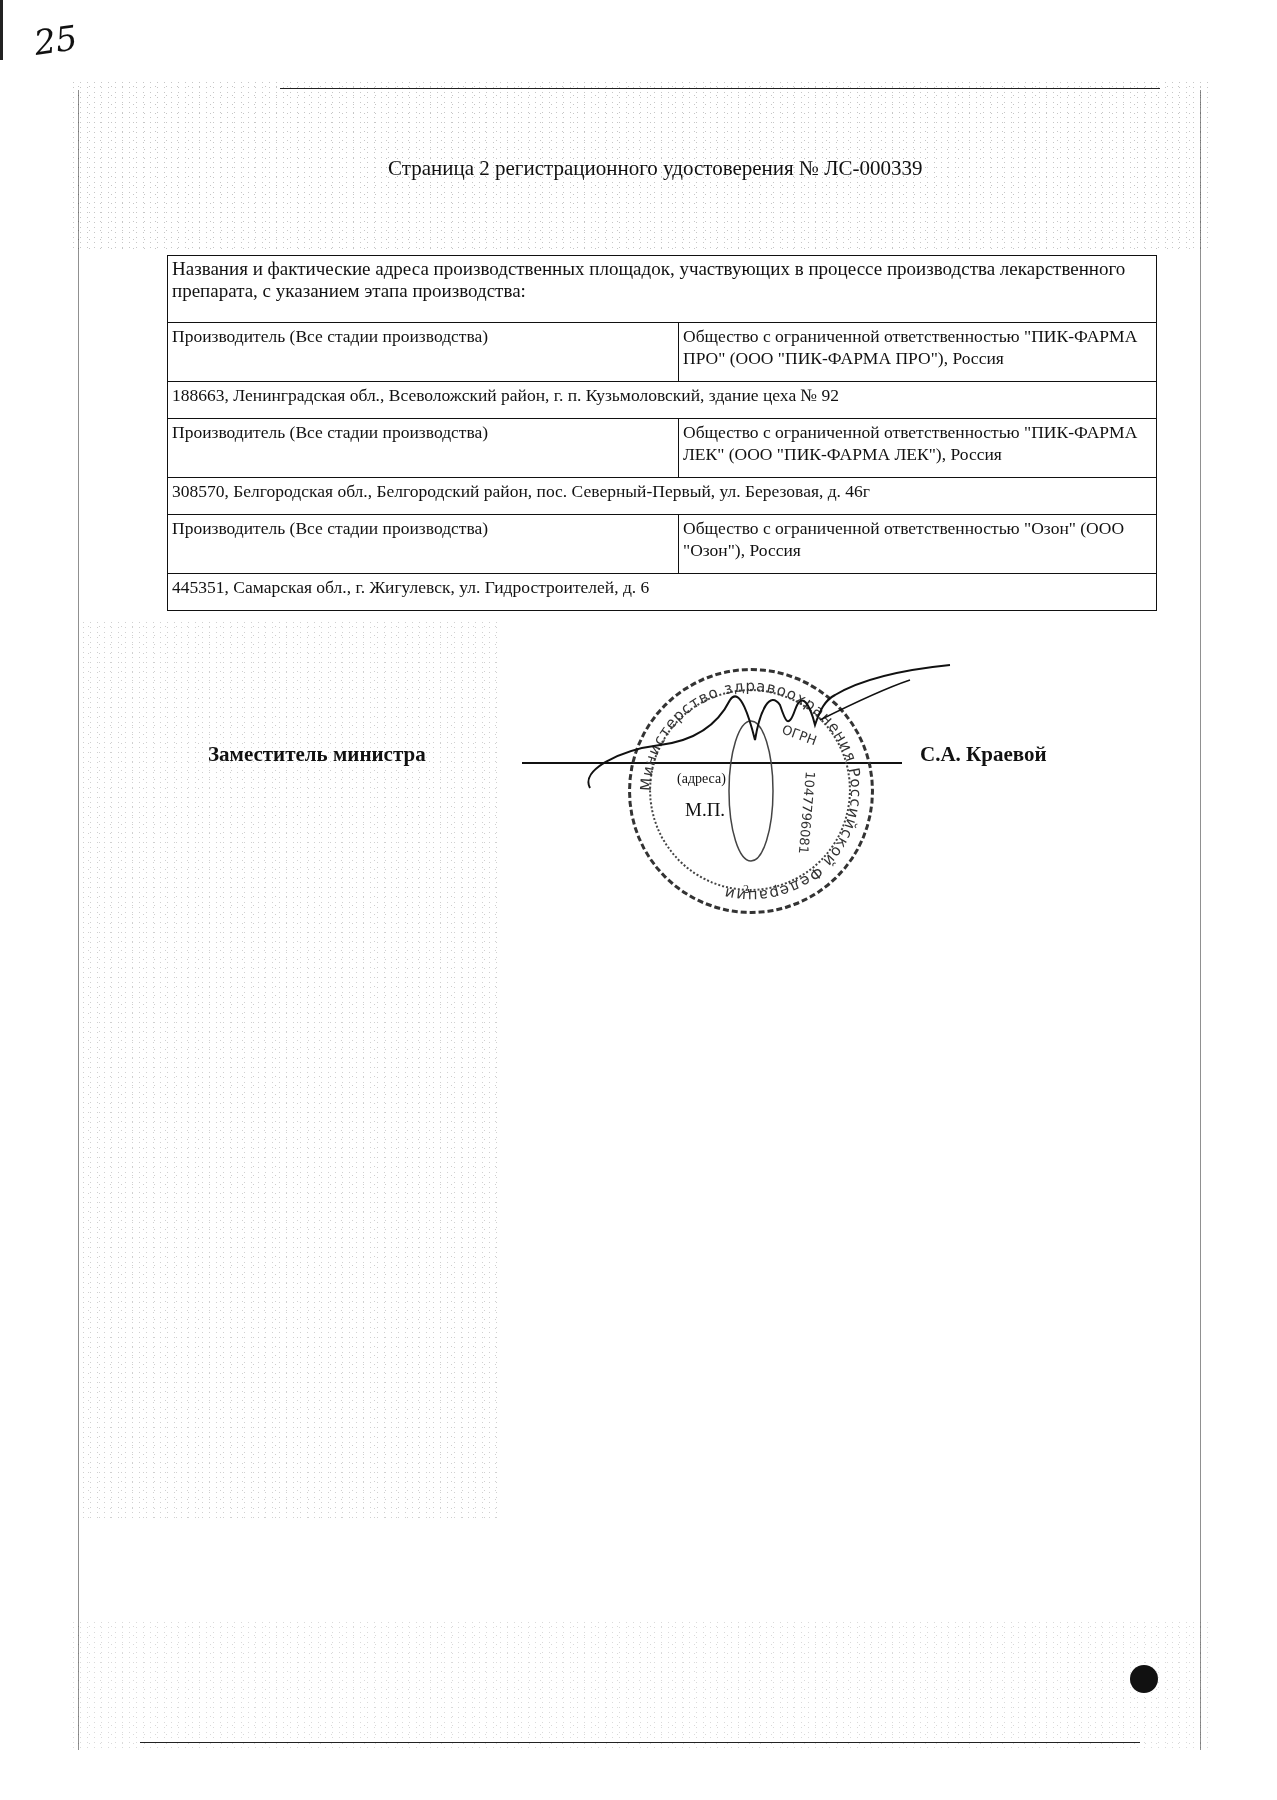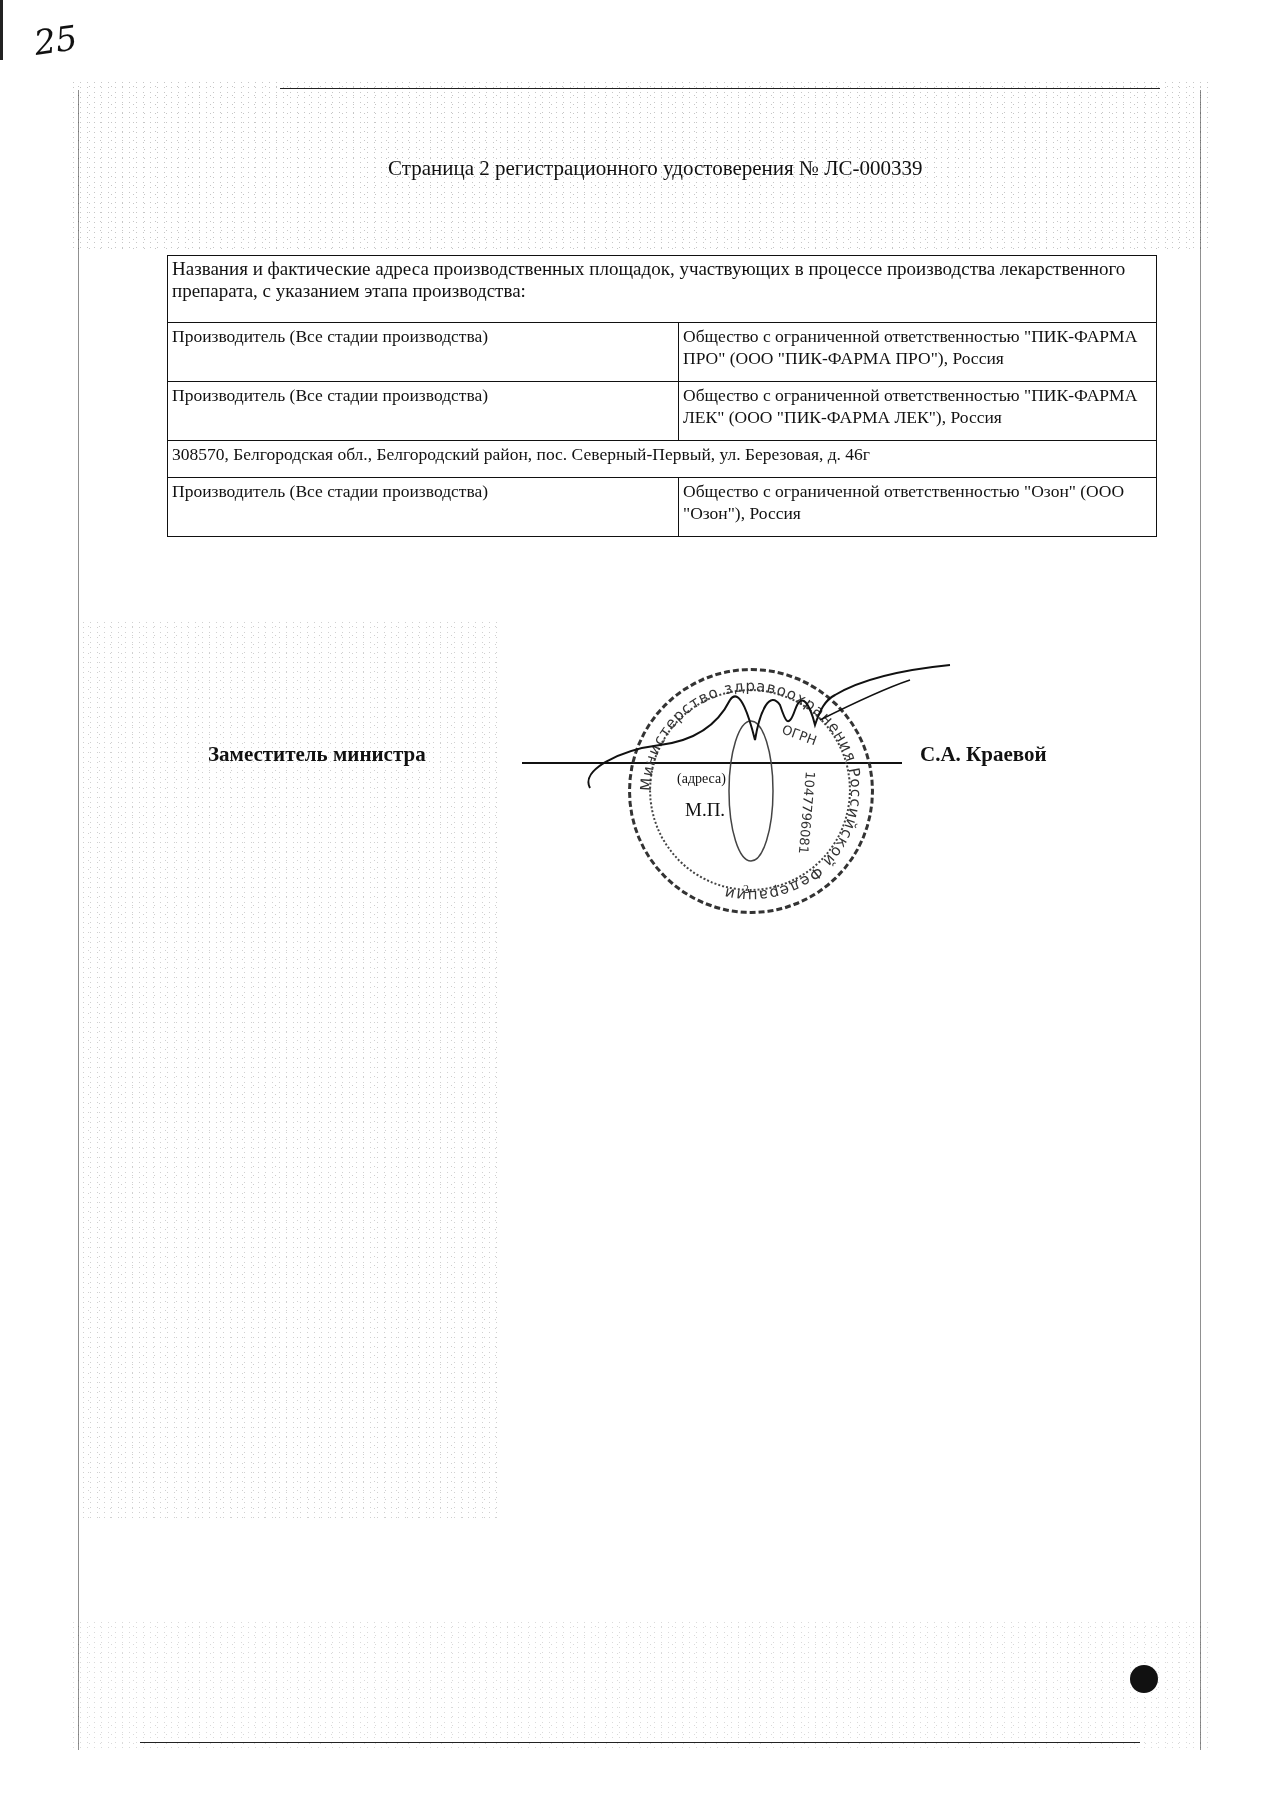--- a/index.html
+++ b/index.html
@@ -79,29 +79,35 @@
 <table class="sites">
   <tbody>
       <tr>
     <td class="hdr" colspan="2">Названия и фактические адреса производственных площадок, участвующих в процессе производства лекарственного препарата, с указанием этапа производства:</td>
   </tr>
   <tr>
     <td class="role">Производитель (Все стадии производства)</td>
     <td class="org">Общество с ограниченной ответственностью "ПИК-ФАРМА ПРО" (ООО "ПИК-ФАРМА ПРО"), Россия</td>
   </tr>
   <tr>
+    <td class="addr" colspan="2">188663, Ленинградская обл., Всеволожский район, г. п. Кузьмоловский, здание цеха № 92</td>
+  </tr>
+  <tr>
     <td class="role">Производитель (Все стадии производства)</td>
     <td class="org">Общество с ограниченной ответственностью "ПИК-ФАРМА ЛЕК" (ООО "ПИК-ФАРМА ЛЕК"), Россия</td>
   </tr>
   <tr>
     <td class="addr" colspan="2">308570, Белгородская обл., Белгородский район, пос. Северный-Первый, ул. Березовая, д. 46г</td>
   </tr>
   <tr>
     <td class="role">Производитель (Все стадии производства)</td>
     <td class="org">Общество с ограниченной ответственностью "Озон" (ООО "Озон"), Россия</td>
+  </tr>
+  <tr>
+    <td class="addr" colspan="2">445351, Самарская обл., г. Жигулевск, ул. Гидростроителей, д. 6</td>
   </tr>
 </tbody>
   </table>
 
 <div class="sign-label">Заместитель министра</div>
 <div class="sign-line"></div>
 <div class="sign-name">С.А. Краевой</div>
 
 <div class="stamp">
   <div class="stamp-inner"></div>

